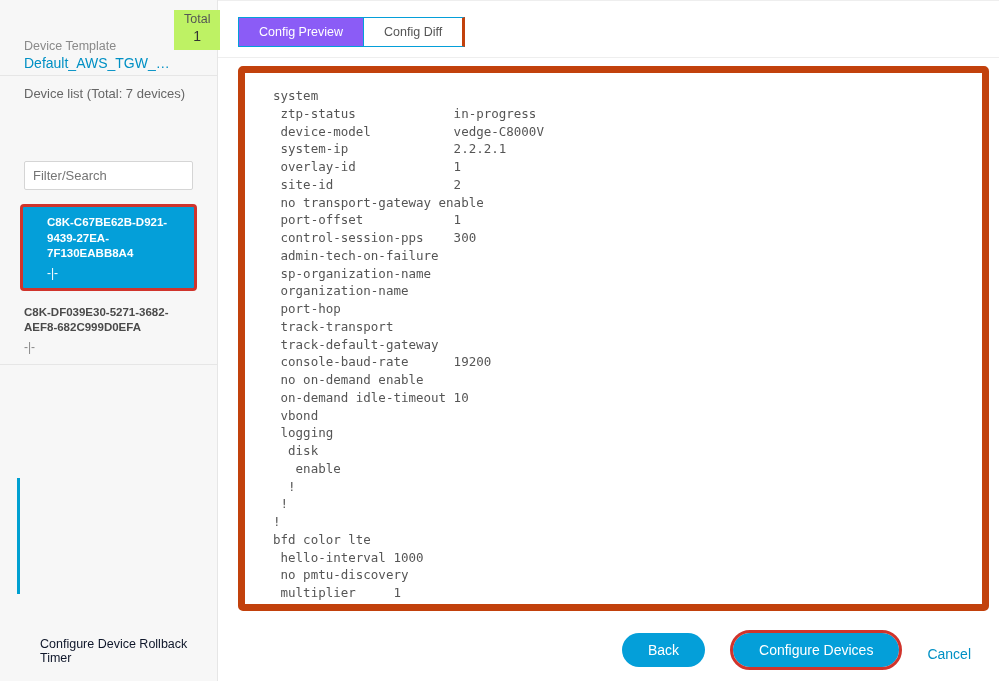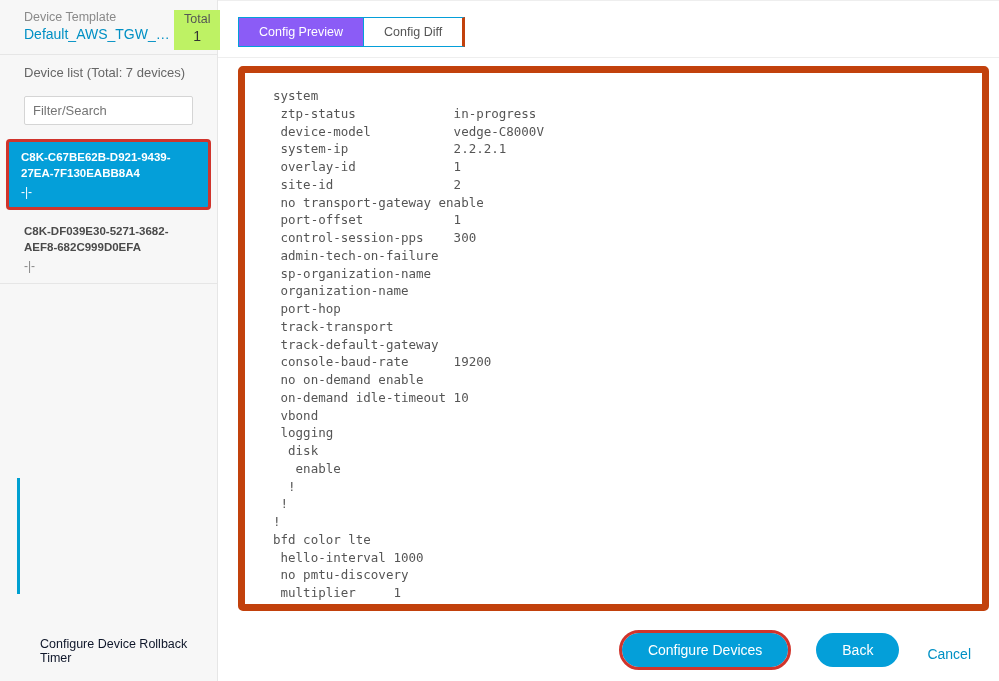--- a/index.html
+++ b/index.html
@@ -9,41 +9,41 @@
     width: 218px; height: 100%; background: #f7f7f7; border-right: 1px solid #e6e6e6;
     display: flex; flex-direction: column; position: relative;
   }
   .accent-bar {
     position: absolute; left: 17px; top: 478px; width: 3px; height: 116px; background: #00a0d1;
   }
   .sidebar-header {
     display: flex; align-items: flex-start; justify-content: space-between;
     padding: 10px 12px 4px 24px; border-bottom: 1px solid #e6e6e6;
   }
-  .tmpl-label { font-size: 12.5px; color: #8a8a8a; }
+  .tmpl-label { font-size: 12.5px; color: #8a8a8a; margin-top: 29px; }
   .tmpl-name {
     font-size: 14px; color: #0090c4; margin-top: 2px; max-width: 150px;
     white-space: nowrap; overflow: hidden; text-overflow: ellipsis;
   }
   .total-col { text-align: center; background: #bef264; padding: 2px 10px 6px 10px; }
   .total-label { font-size: 12.5px; color: #555; }
   .total-value { font-size: 14px; color: #333; margin-top: 2px; }
   .devlist-header { padding: 10px 24px 8px 24px; font-size: 13px; color: #666; }
-  .search-wrap { padding: 8px 24px 10px 24px; }
+  .search-wrap { padding: 8px 24px 10px 24px; margin-top: 44px; }
   .search-input {
     width: 100%; padding: 6px 8px; font-size: 13px; border: 1px solid #d5d5d5;
     background: #fff; color: #555; border-radius: 2px;
   }
   .device-list { flex: 1; overflow: auto; }
   .device-item { padding: 10px 16px 10px 24px; border-bottom: 1px solid #e6e6e6; cursor: pointer; }
   .device-item .uuid { font-size: 11.5px; font-weight: 700; word-wrap: break-word; line-height: 1.35; }
   .device-item .sub { font-size: 12px; margin-top: 4px; }
   .device-item.active {
-    background: #049fd9; color: #fff; margin: 4px 6px; border-radius: 4px;
-    border: 3px solid #d0342c; padding: 8px 12px;
+    background: #049fd9; color: #fff; margin: 4px 20px; border-radius: 4px;
+    border: 3px solid #d0342c; padding: 8px 24px;
   }
   .device-item.inactive .uuid { color: #4a4a4a; }
   .device-item.inactive .sub { color: #888; }
   .sidebar-footer {
     font-size: 12.5px; color: #0f172a; padding: 16px 10px 16px 40px; cursor: pointer;
   }
   .main { flex: 1; display: flex; flex-direction: column; height: 100%; border-top: 1px solid #eee; }
   .tabs-row { padding: 16px 0 10px 20px; border-bottom: 1px solid #eee; }
   .tab {
     display: inline-block; padding: 7px 20px; font-size: 12.5px; cursor: pointer;
@@ -142,18 +142,18 @@
 bfd app-route multiplier 2
 bfd app-route poll-interval 123400
 security
  ipsec
   rekey               86400
   replay-window       512
   authentication-type ah-sha1-hmac sha1-hmac
   integrity-type      ip-udp-esp esp</pre>
     </div>
     <div class="footer-actions">
+      <button class="btn primary">Back</button>
       <button class="btn primary highlight">Configure Devices</button>
-      <button class="btn primary">Back</button>
       <span class="btn-link">Cancel</span>
     </div>
   </div>
 </div>
 
 </body></html>

